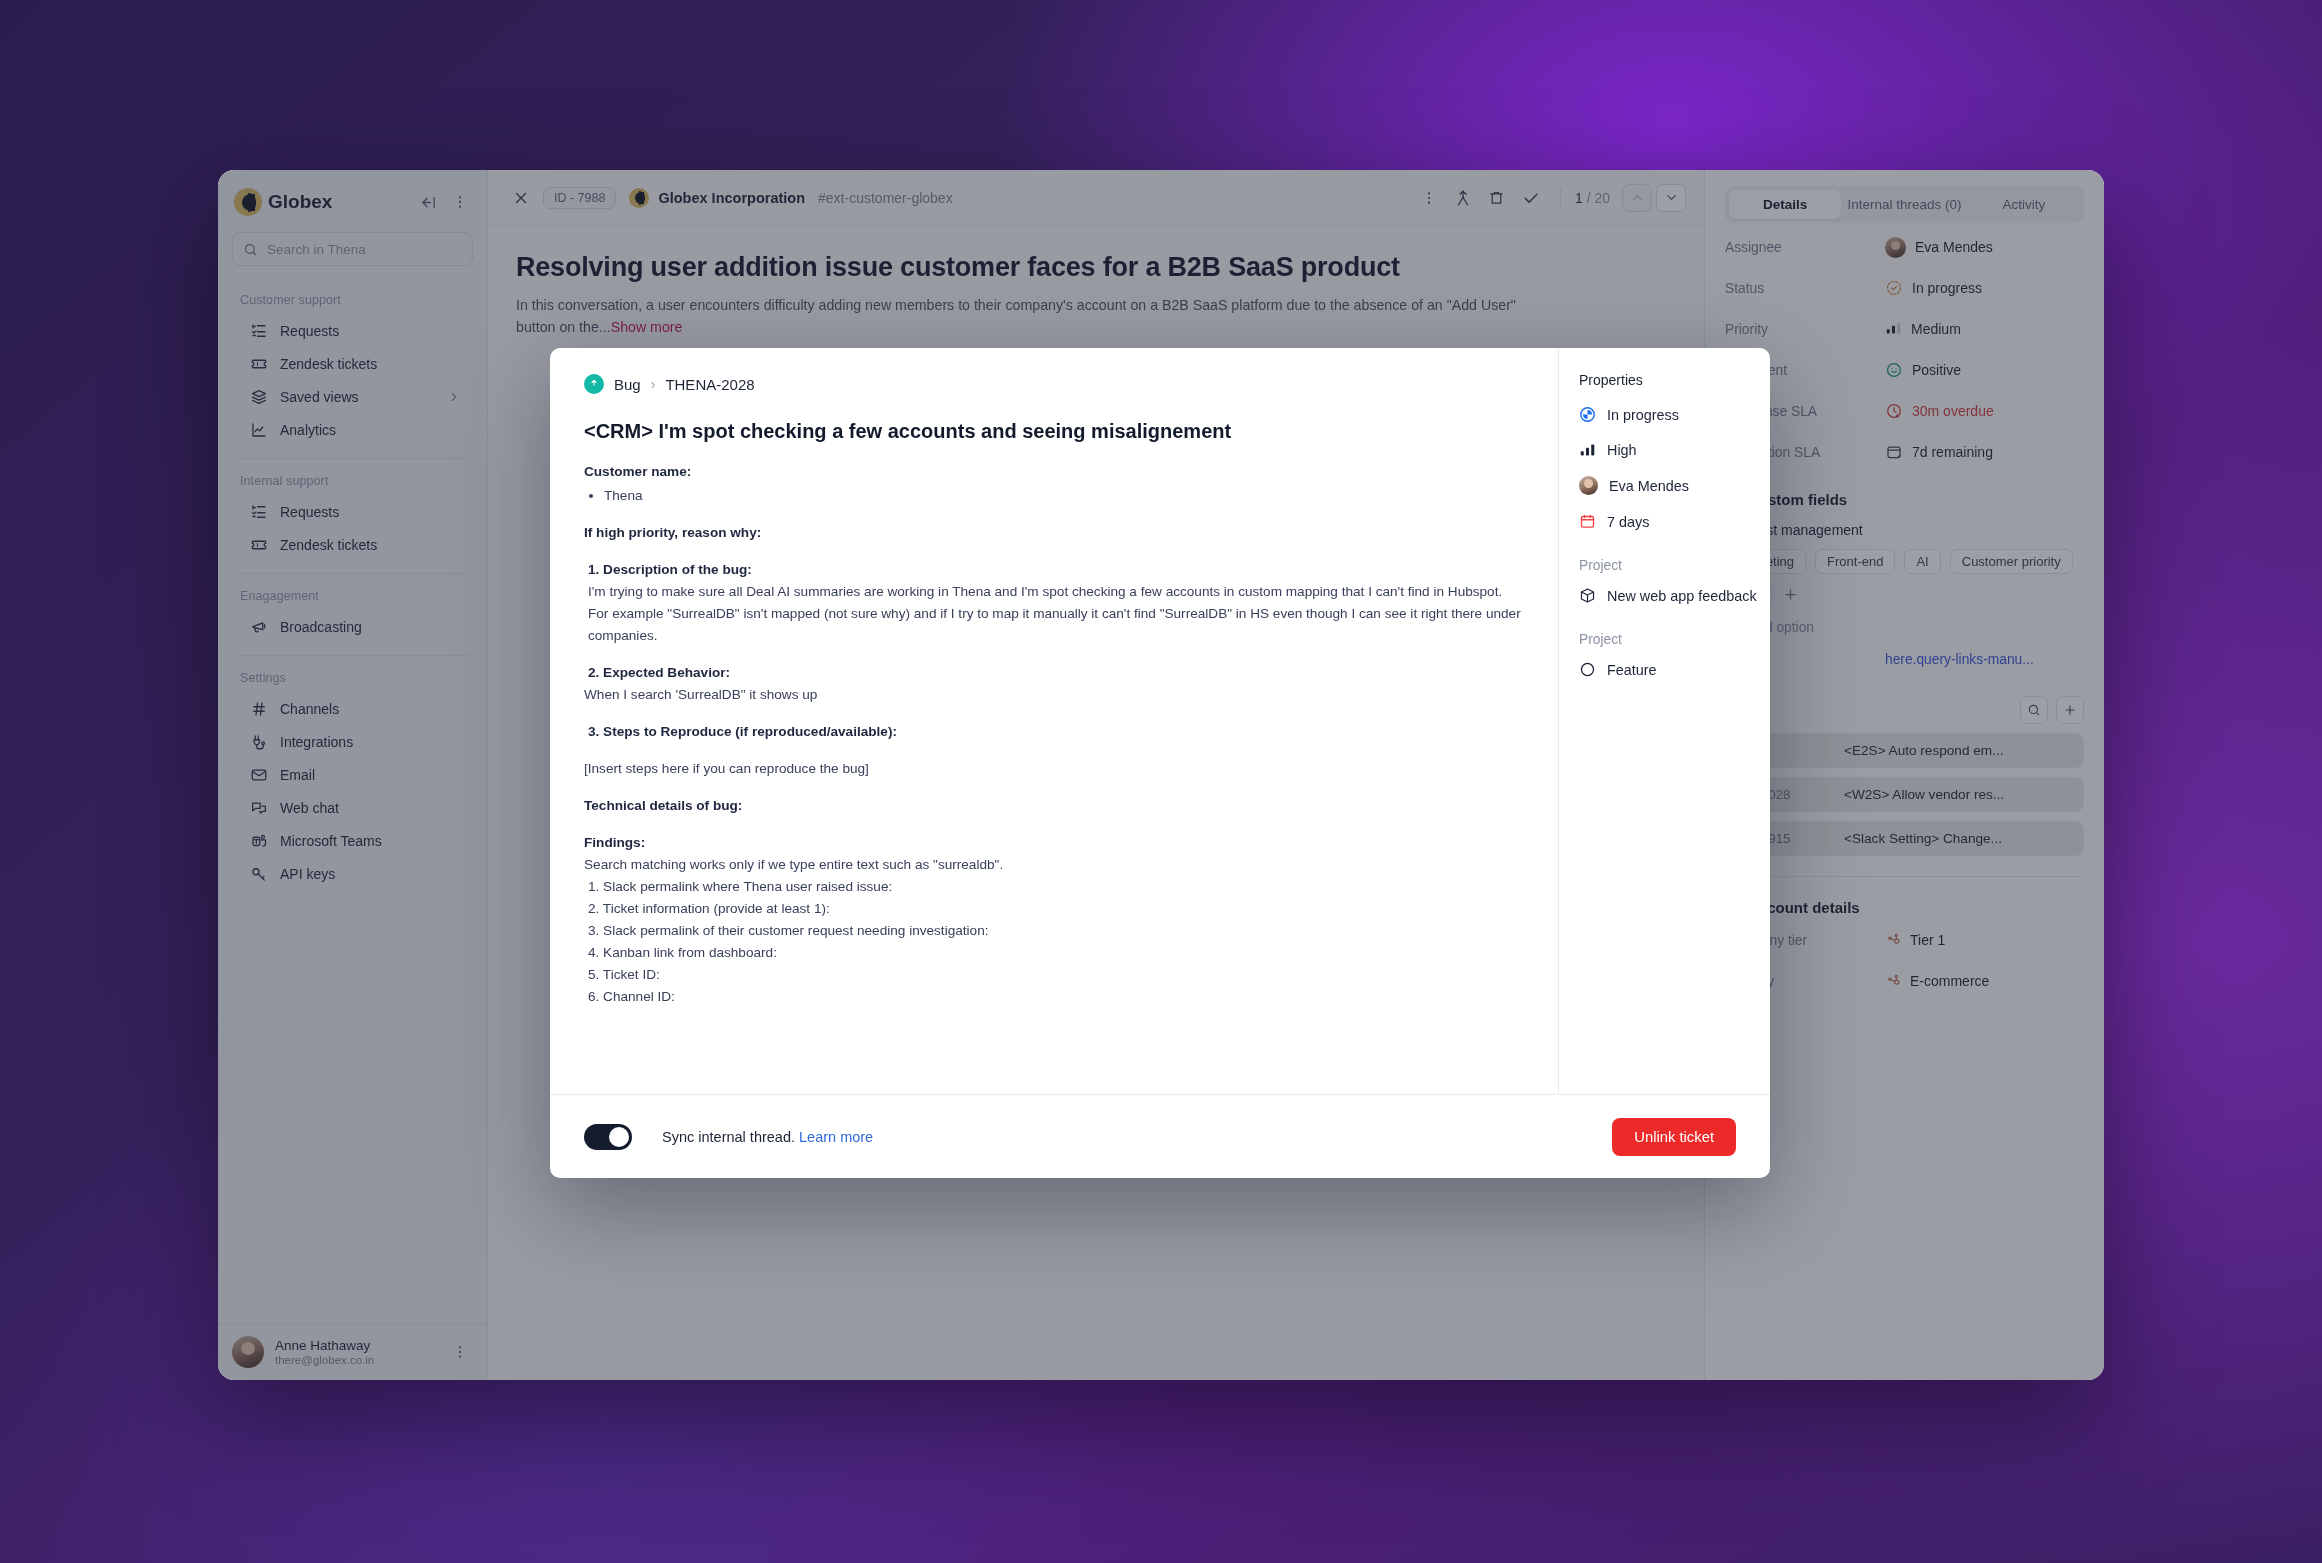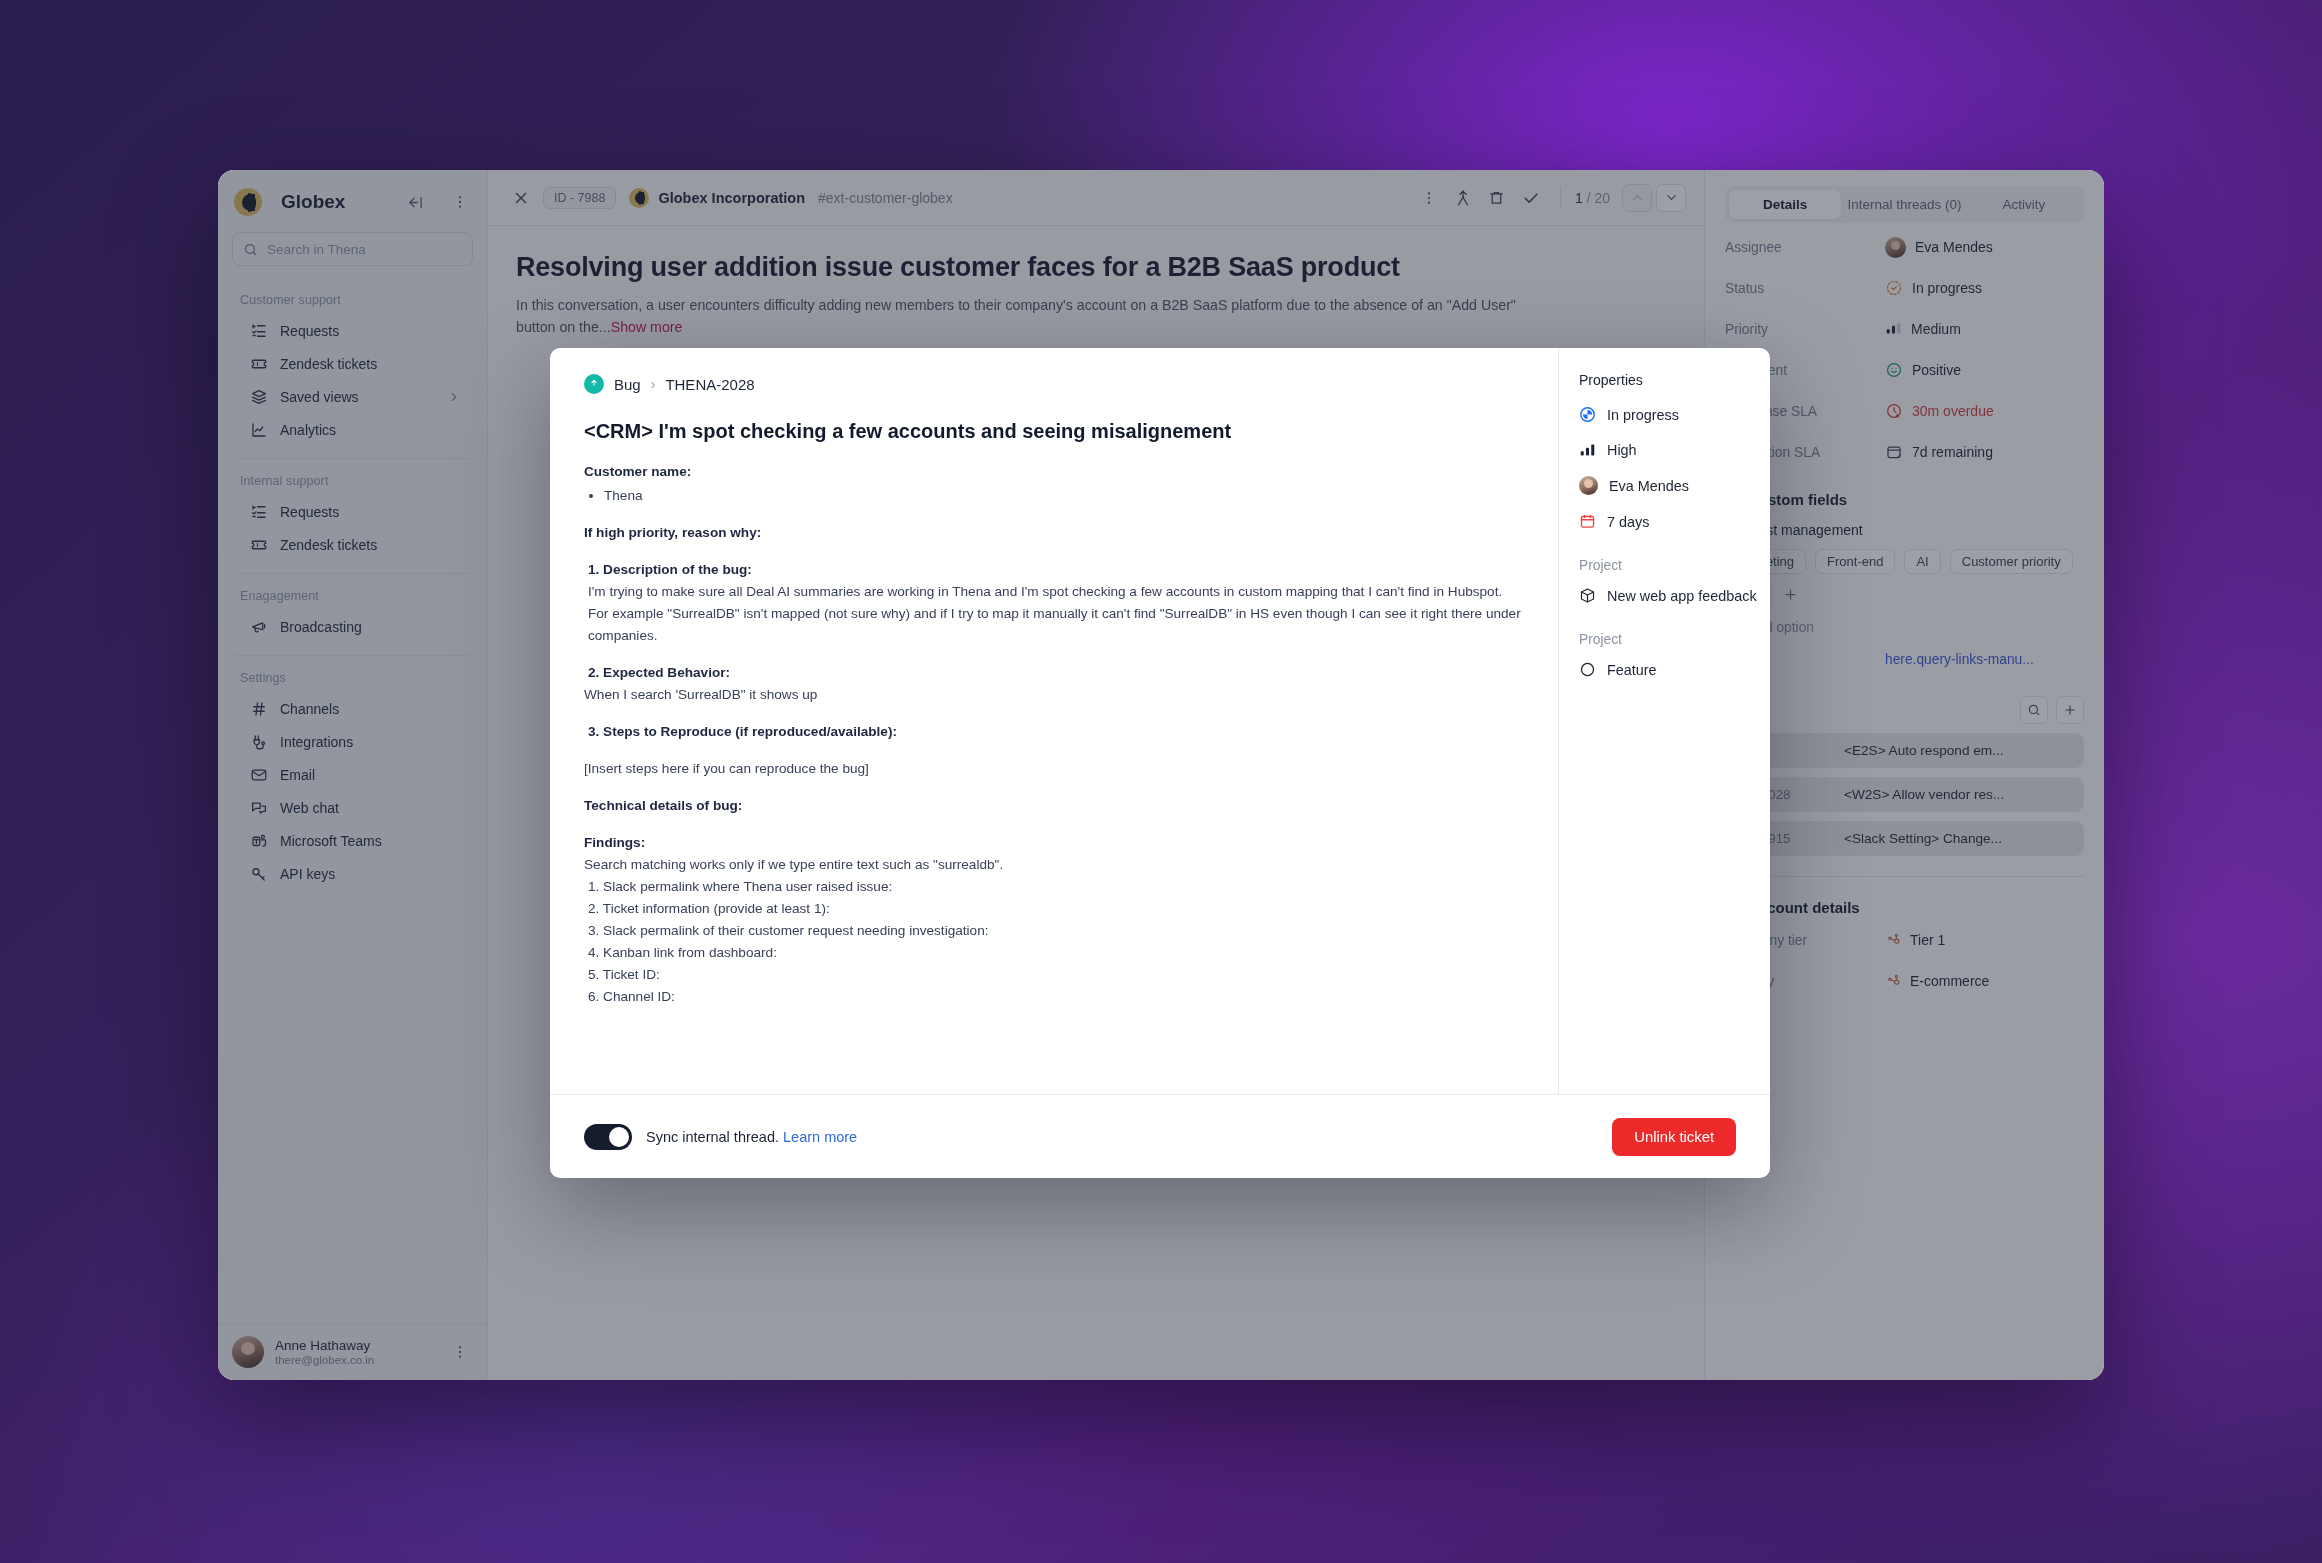--- a/index.html
+++ b/index.html
@@ -40,21 +40,21 @@
 
   
   .sidebar {
     width: 270px; flex: 0 0 270px;
     background: #eceef1;
     border-right: 1px solid #dfe2e7;
     display: flex; flex-direction: column;
     position: relative;
   }
   .sb-head {
-    display: flex; align-items: center; gap: 19px;
+    display: flex; align-items: center; gap: 6px;
     padding: 18px 14px 10px 16px;
   }
   .brand-avatar {
     width: 28px; height: 28px; border-radius: 50%;
     background: #d8b863;
     display: flex; align-items: center; justify-content: center;
     flex: 0 0 28px;
   }
   .brand-avatar .half {
     width: 13px; height: 17px;
@@ -267,21 +267,21 @@
     background: linear-gradient(160deg,#c9b3a3 0%, #8e6f5e 55%, #3c2a24 100%);
     position: relative; overflow: hidden;
   }
   .prop-avatar::after{content:"";position:absolute;left:5px;top:3px;width:9px;height:9px;border-radius:50%;background:#e3c2ab;}
 
   .modal-footer {
     height: 84px; flex: 0 0 84px;
     border-top: 1px solid #e8eaef;
     display: flex; align-items: center;
     padding: 0 34px;
-    gap: 14px;
+    gap: 30px;
   }
   .toggle {
     width: 48px; height: 26px; border-radius: 14px; background: #151c2e;
     position: relative; cursor: pointer; flex: 0 0 48px;
   }
   .toggle .knob {
     position: absolute; right: 3px; top: 3px; width: 20px; height: 20px;
     border-radius: 50%; background: #fff;
   }
   .sync-text { font-size: 14.5px; color: #1c2335; }

